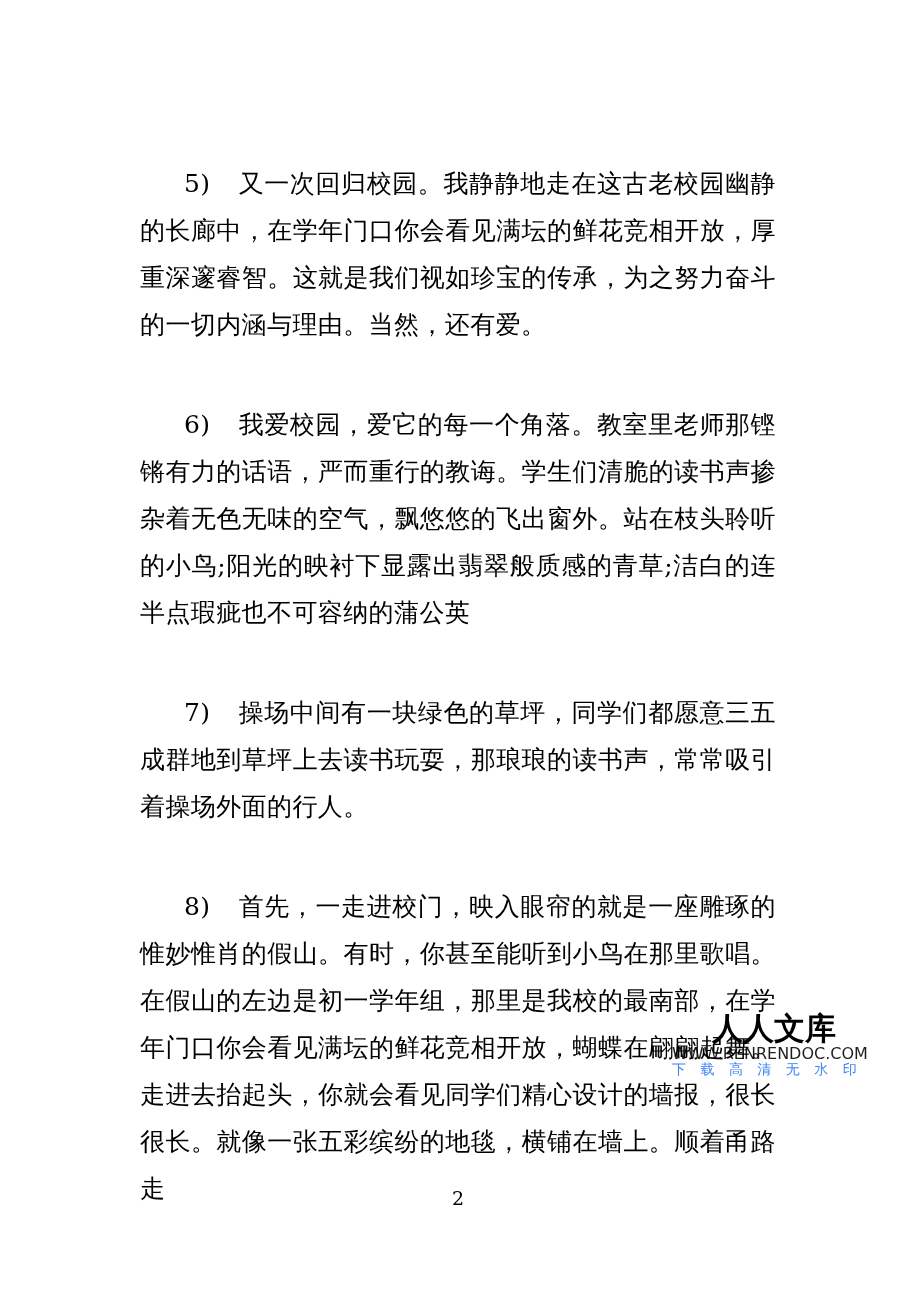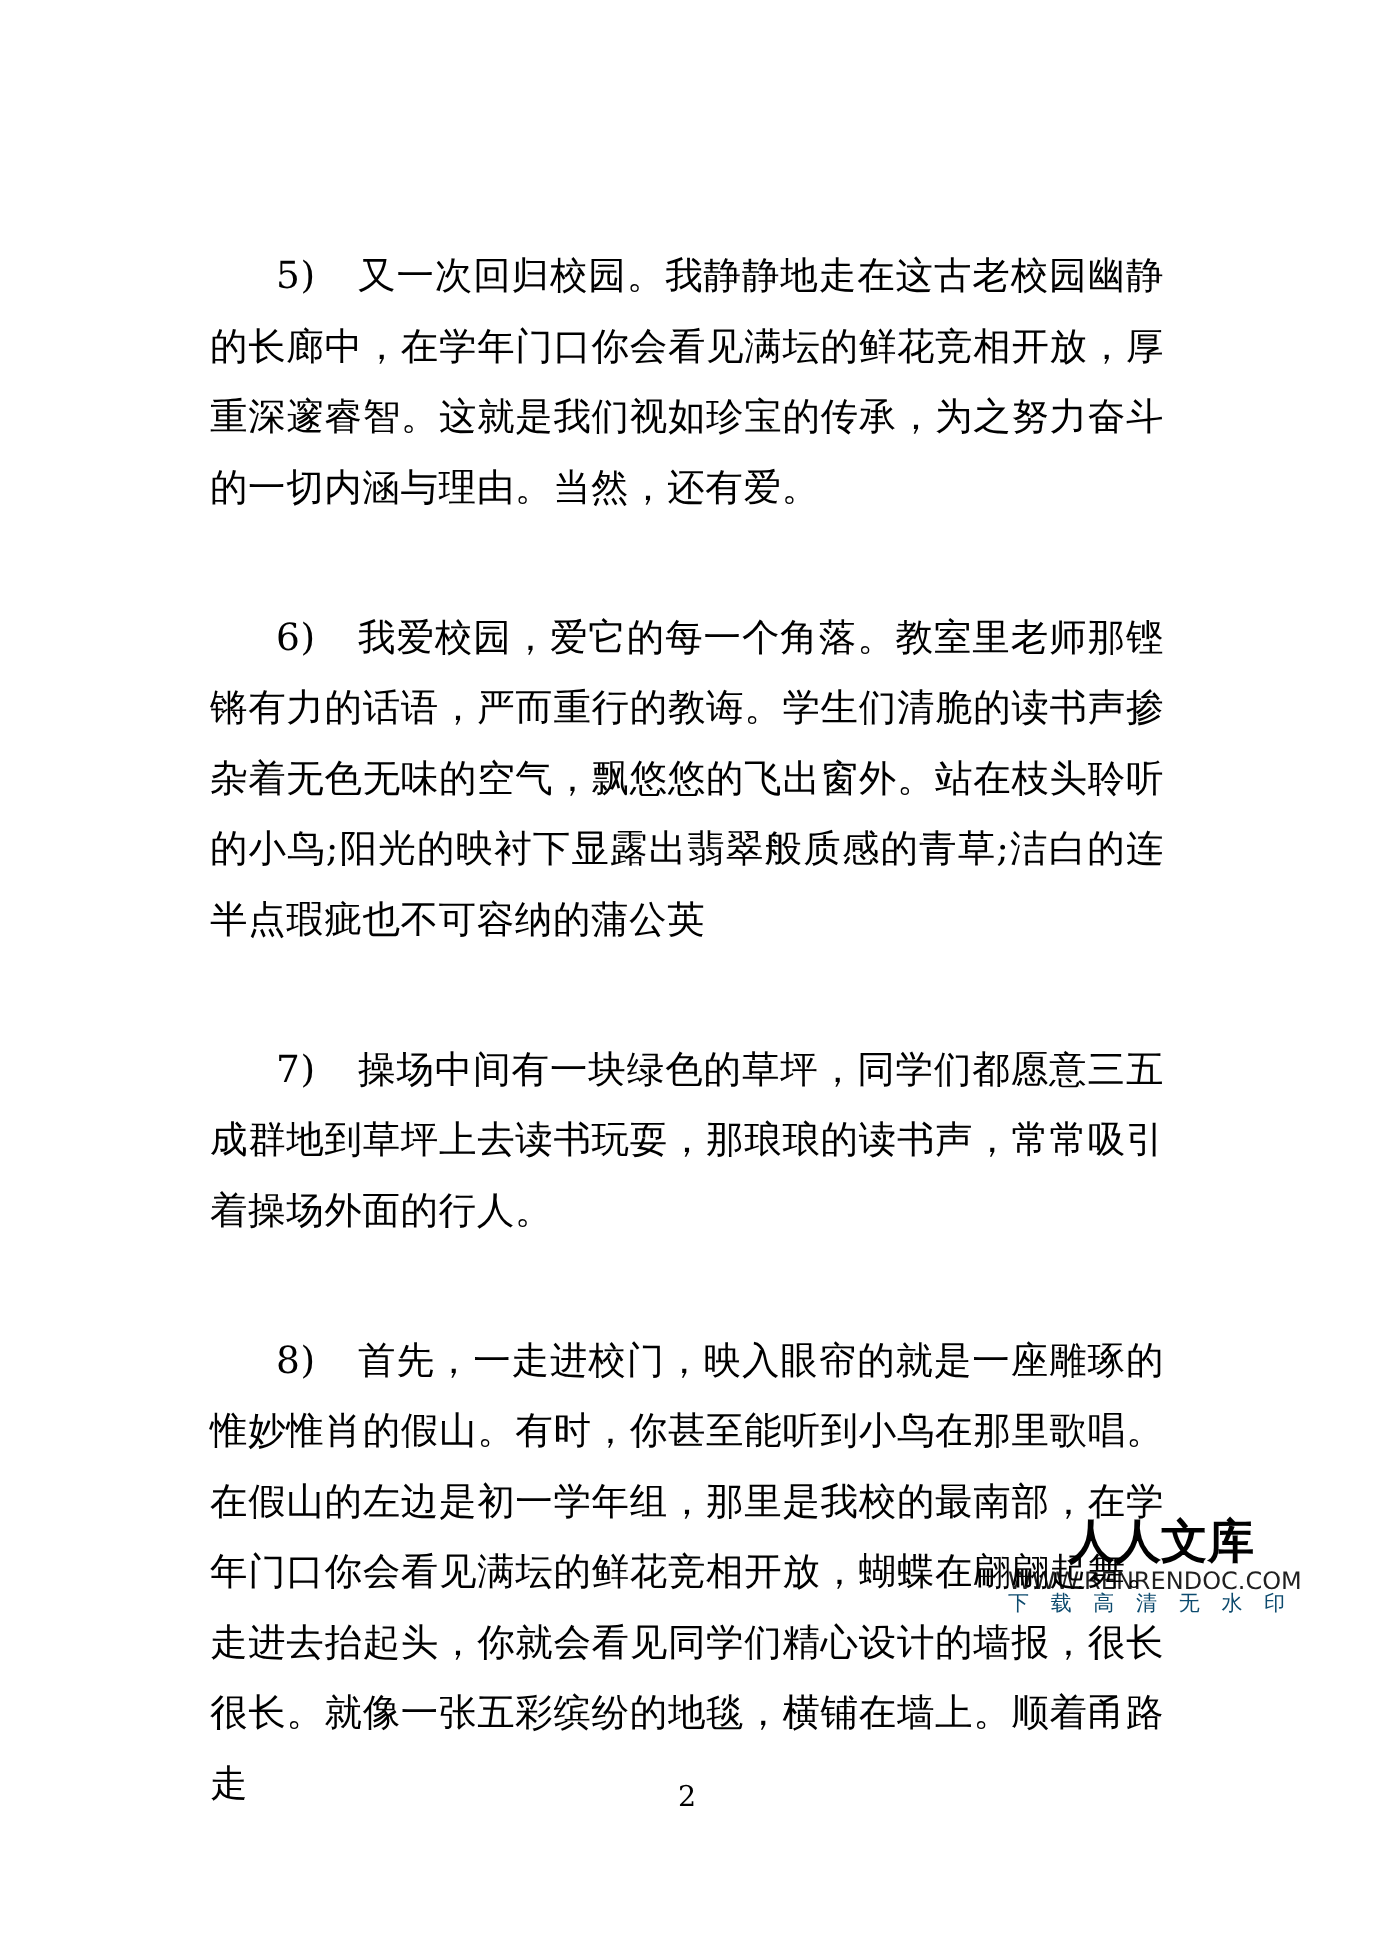--- a/index.html
+++ b/index.html
@@ -65,21 +65,21 @@
     font-size: 16px;
     line-height: 15px;
     color: #1f1f1f;
     white-space: nowrap;
   }
   .wm-tagline {
     font-family: "DejaVu Sans", sans-serif;
     font-size: 14px;
     line-height: 17px;
     letter-spacing: 5px;
-    color: #0c4a6e;
+    color: #3b82f6;
     white-space: nowrap;
   }
   .page-number {
     position: absolute;
     left: 140px;
     top: 1186px;
     width: 636px;
     text-align: center;
     font-size: 19px;
     line-height: 24px;

